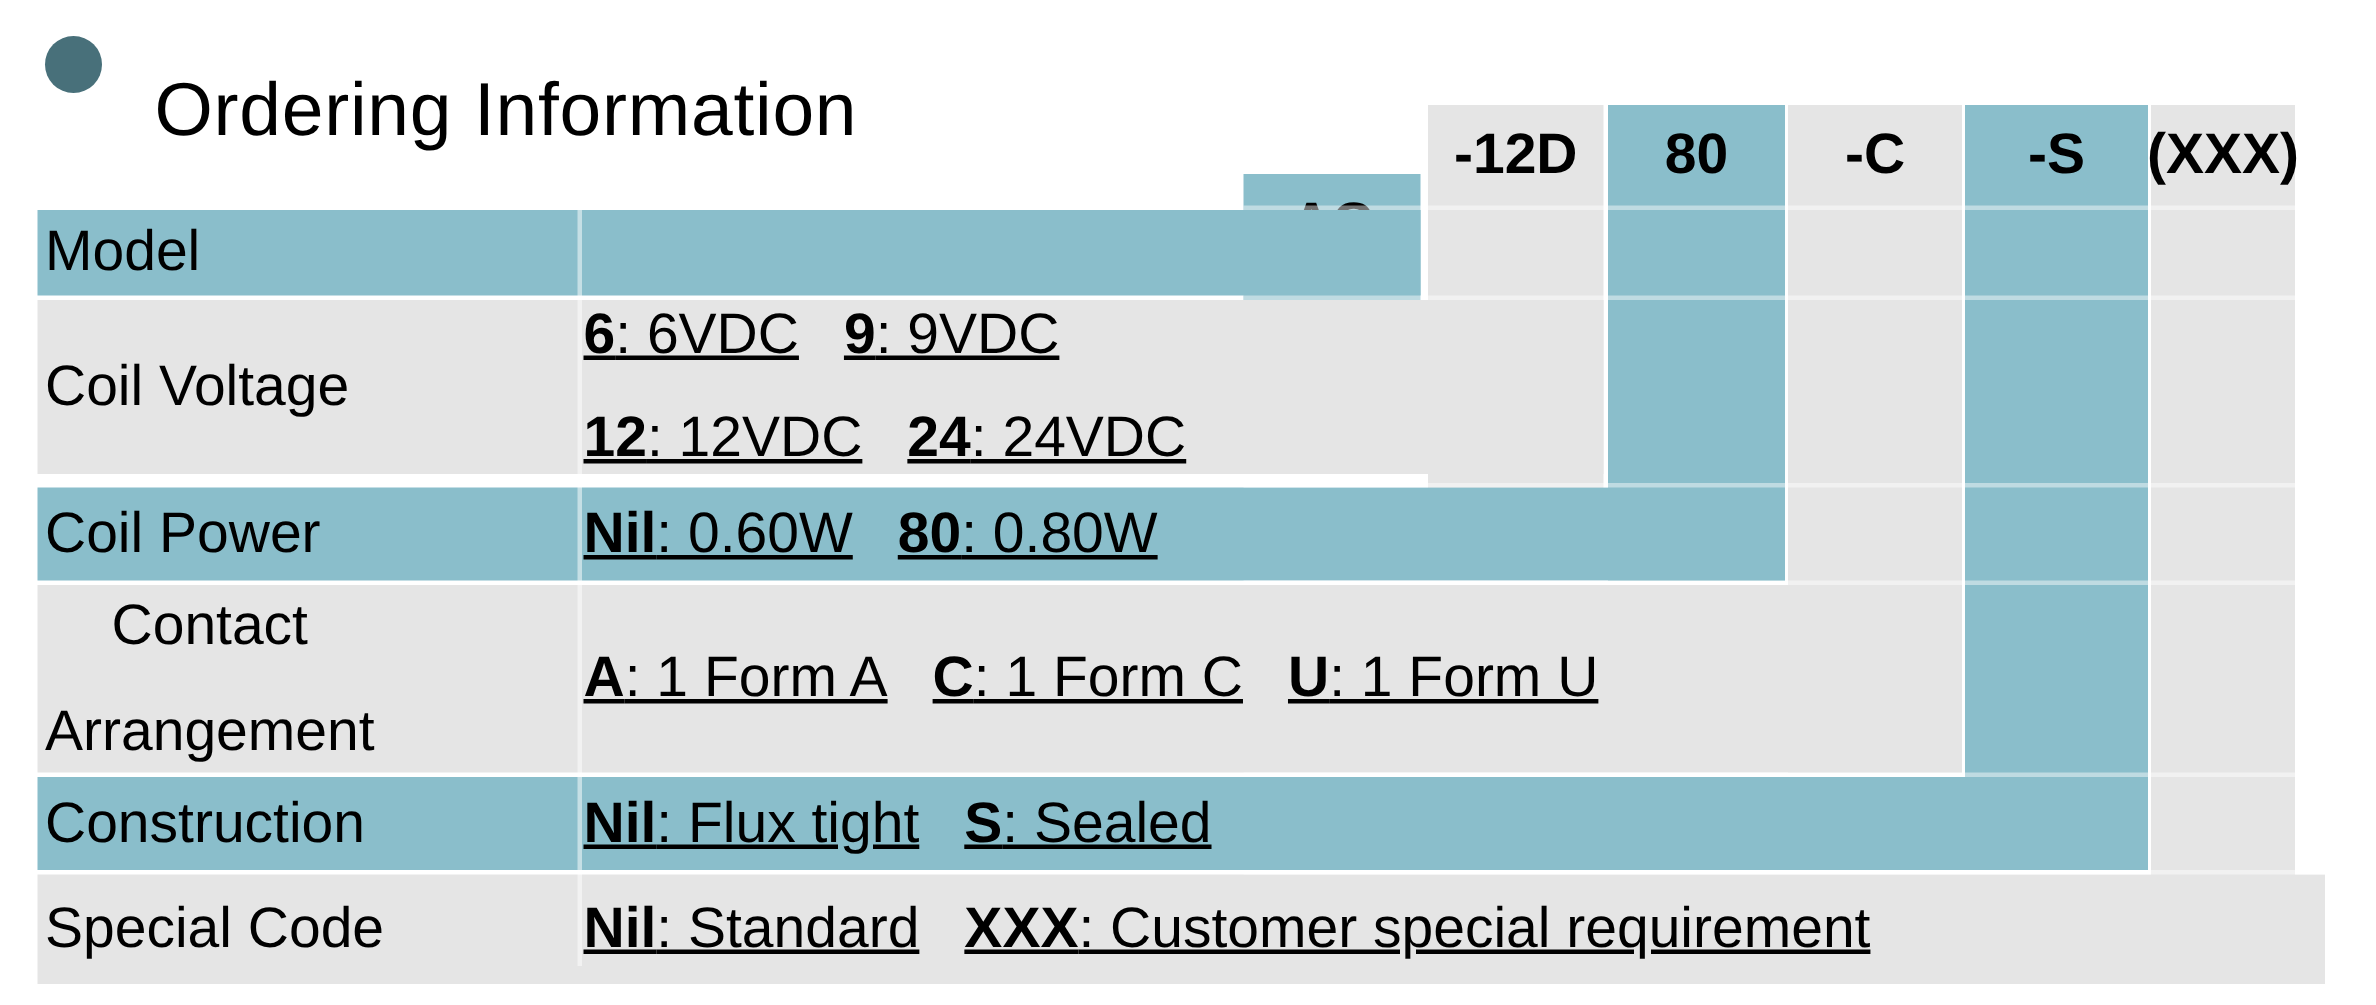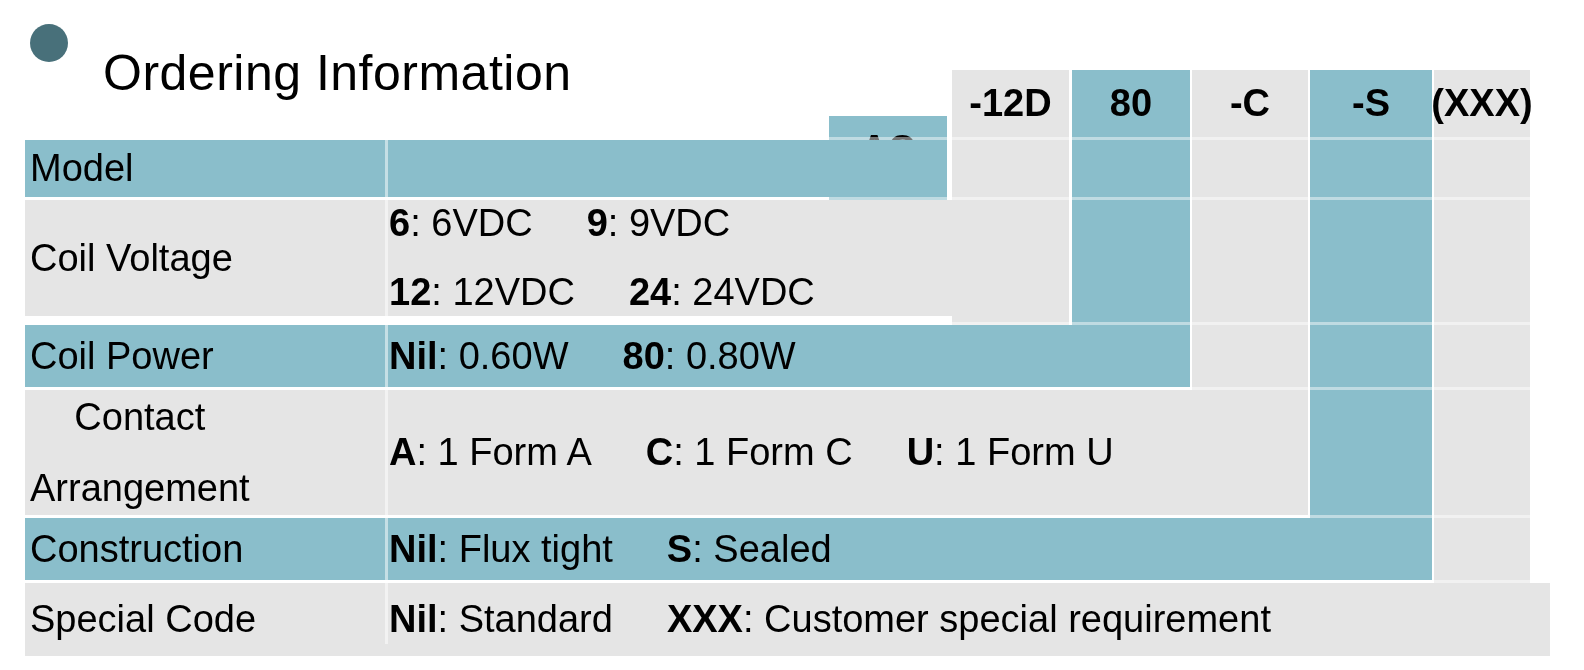--- a/index.html
+++ b/index.html
@@ -30,21 +30,21 @@
   .band-4{top:518px;height:62px;width:1407px;}
   .band-5{top:583px;height:73px;width:1525px;}
   .band .label{
     position:absolute;left:5px;top:0;height:100%;display:flex;flex-direction:column;
     justify-content:center;row-gap:28px;font-weight:400;font-size:38px;white-space:nowrap;z-index:4;
   }
   .band .desc{
     position:absolute;left:364px;top:0;height:100%;display:flex;flex-direction:column;
     justify-content:center;row-gap:26px;font-size:38px;z-index:4;
   }
-  .desc .line{display:flex;column-gap:54px;white-space:nowrap;}
+  .desc .line{display:flex;column-gap:30px;white-space:nowrap;text-decoration:underline;}
   .opt b{font-weight:700;}
   
   .hairline{position:absolute;left:829px;width:721px;height:3px;background:rgba(255,255,255,.45);z-index:3;}
   .hl-0{top:137px;}.hl-1{top:197px;}.hl-2{top:322px;}.hl-3{top:387px;}.hl-4{top:515px;}.hl-5{top:580px;}
   .col-divider{position:absolute;left:385px;top:140px;width:3px;height:504px;background:rgba(255,255,255,.5);z-index:3;}
 </style>
 </head>
 <body>
 
 <div class="canvas">

